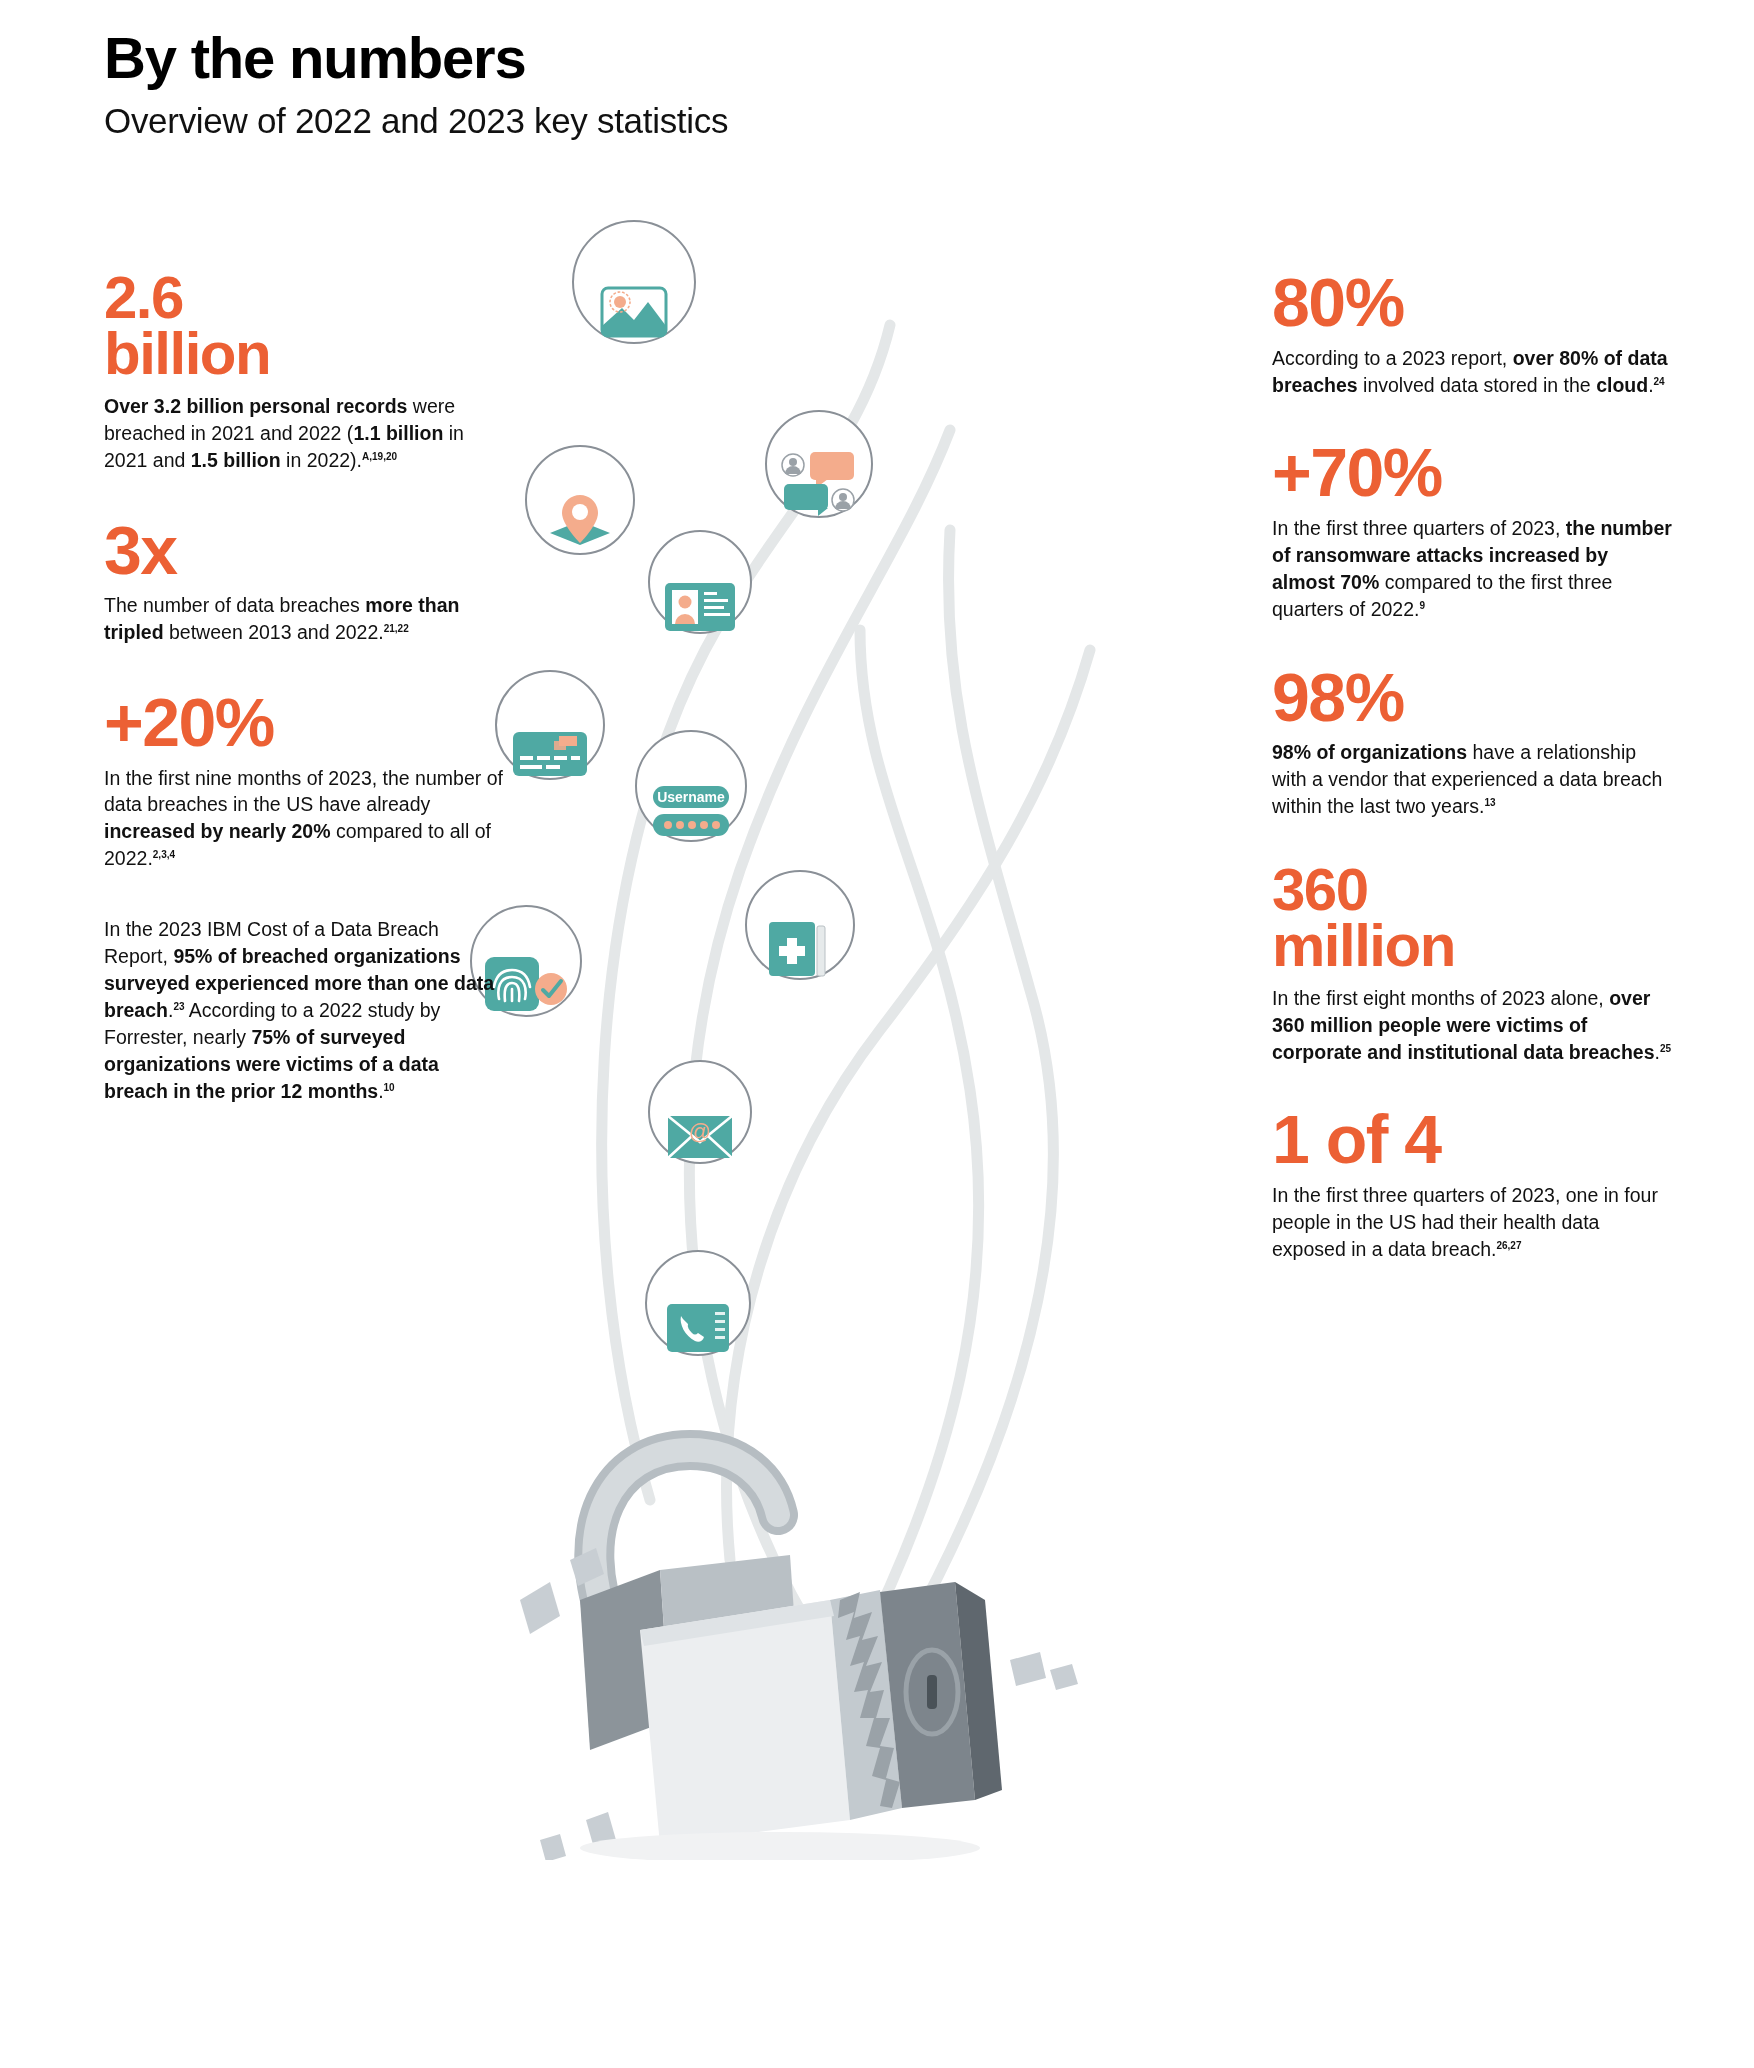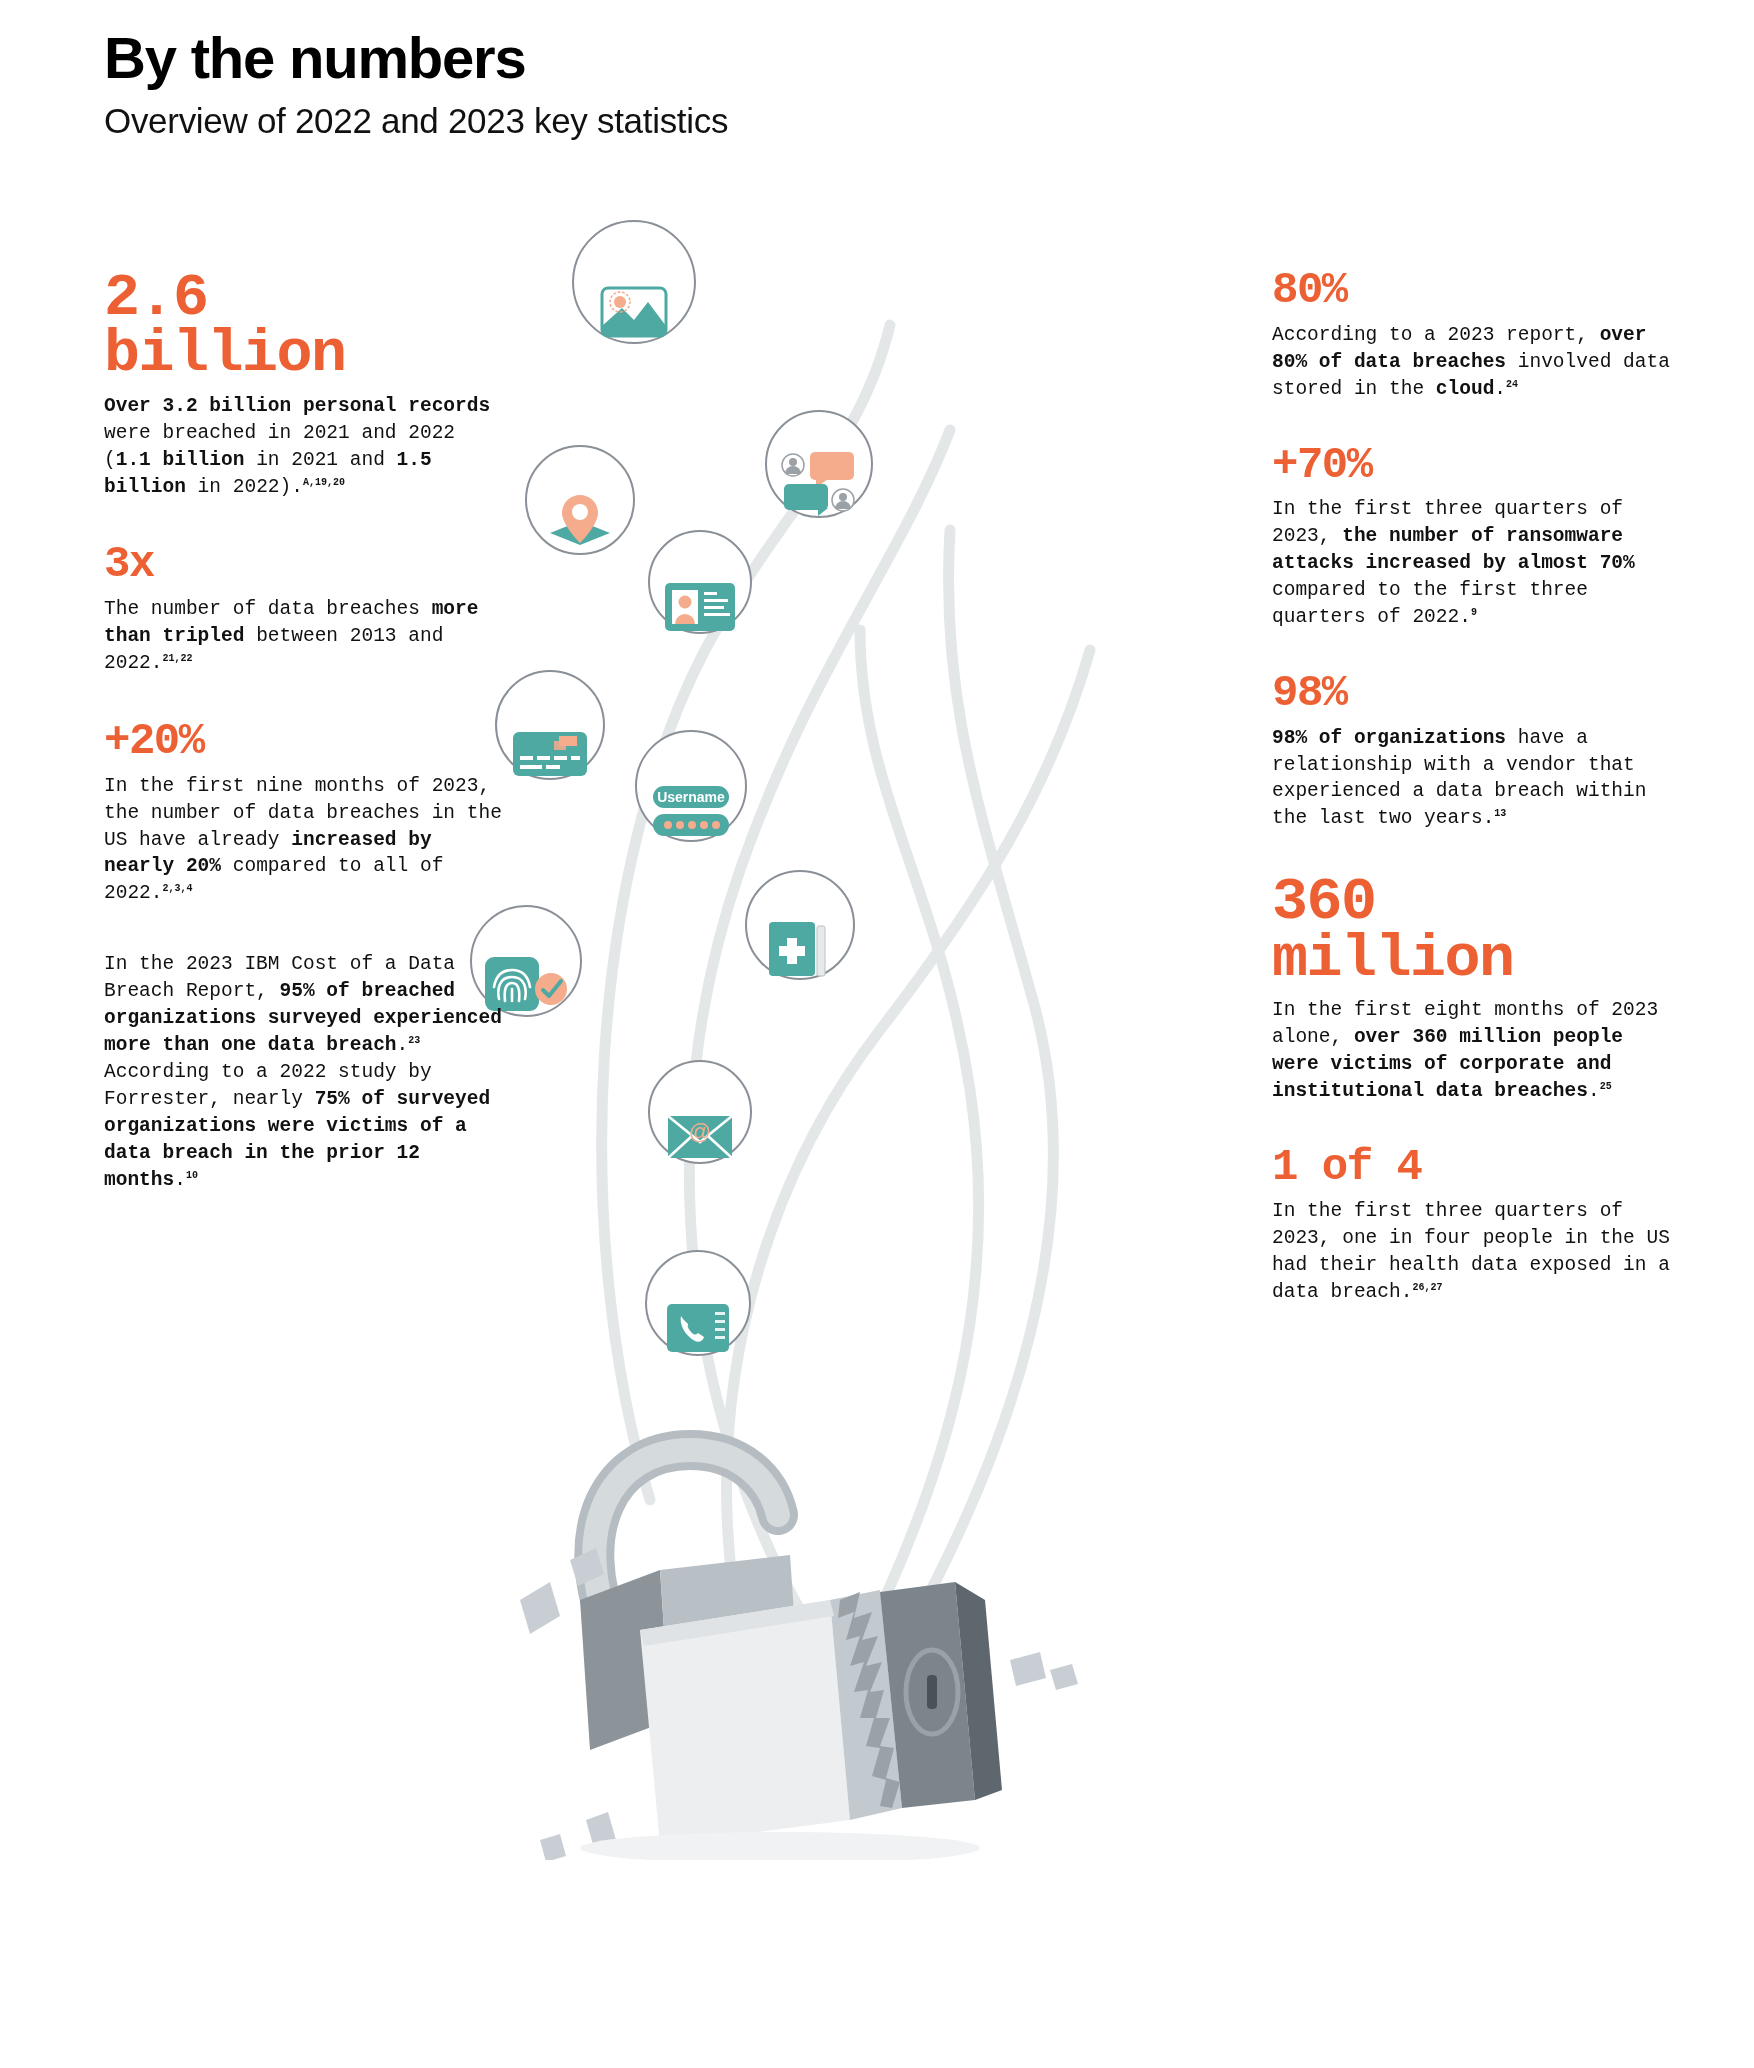--- a/index.html
+++ b/index.html
@@ -17,29 +17,29 @@
   .title {
     font-size: 58px; font-weight: 700; letter-spacing: -1.2px;
     color: #000; line-height: 1.05;
   }
   .subtitle {
     font-size: 35px; font-weight: 400; color: #111;
     margin-top: 12px; letter-spacing: -0.3px;
   }
 
   
-  .col { position: absolute; width: 400px; font-family: Liberation Mono, monospace; }
+  .col { position: absolute; width: 400px; }
   .col-left  { left: 104px; top: 270px; }
   .col-right { left: 1272px; top: 270px; }
 
   .stat { margin-bottom: 10px; }
   .stat-num {
     color: #EC6034;
     font-weight: 700;
-    font-size: 44px;
+    font-size: 68px;
     line-height: 0.95;
     letter-spacing: -1.5px;
     margin-bottom: 10px;
     white-space: pre-line;
   }
   .stat-num.two-line { font-size: 60px; line-height: 0.94; }
   .stat-body {
     font-size: 19.5px;
     line-height: 1.38;
     color: #111;

